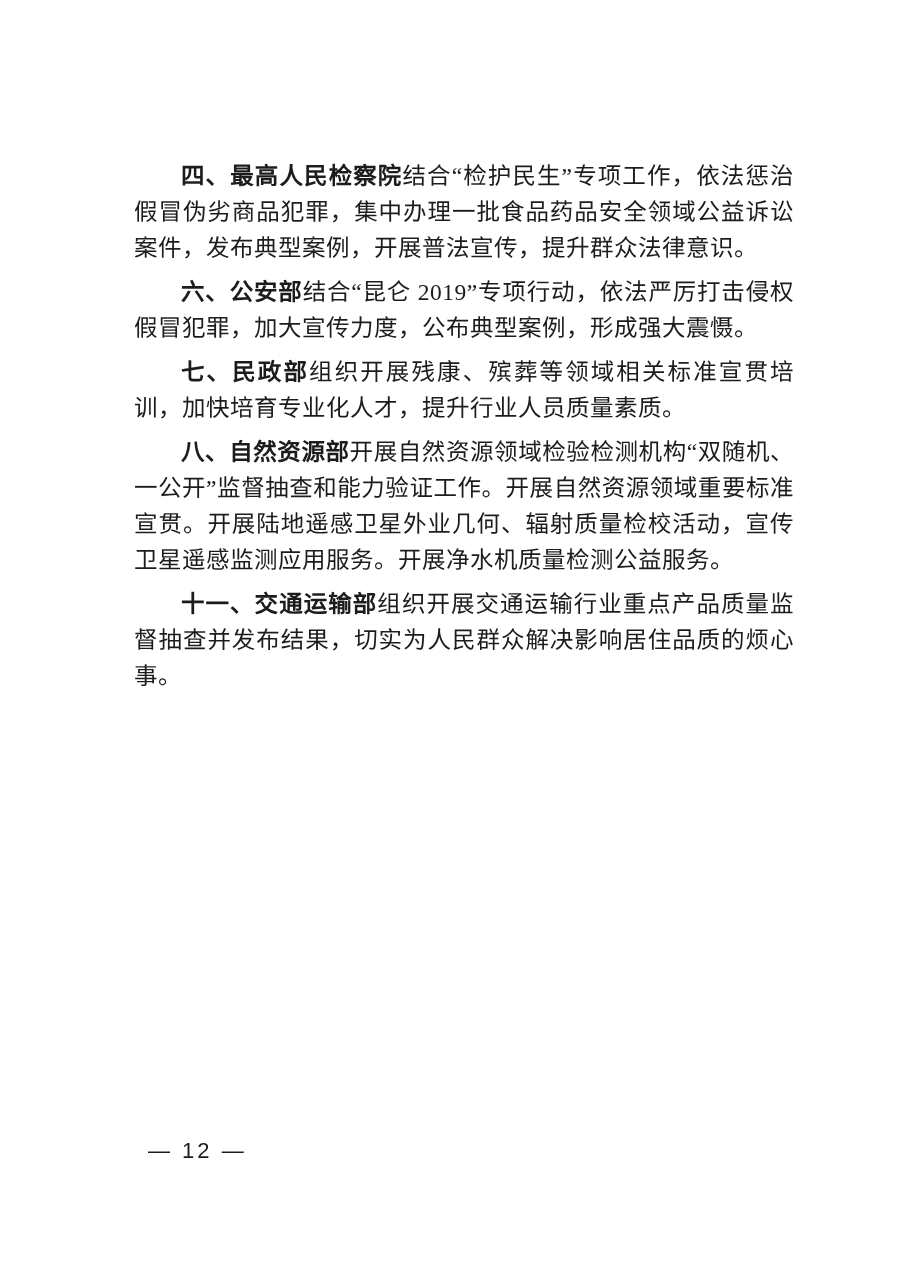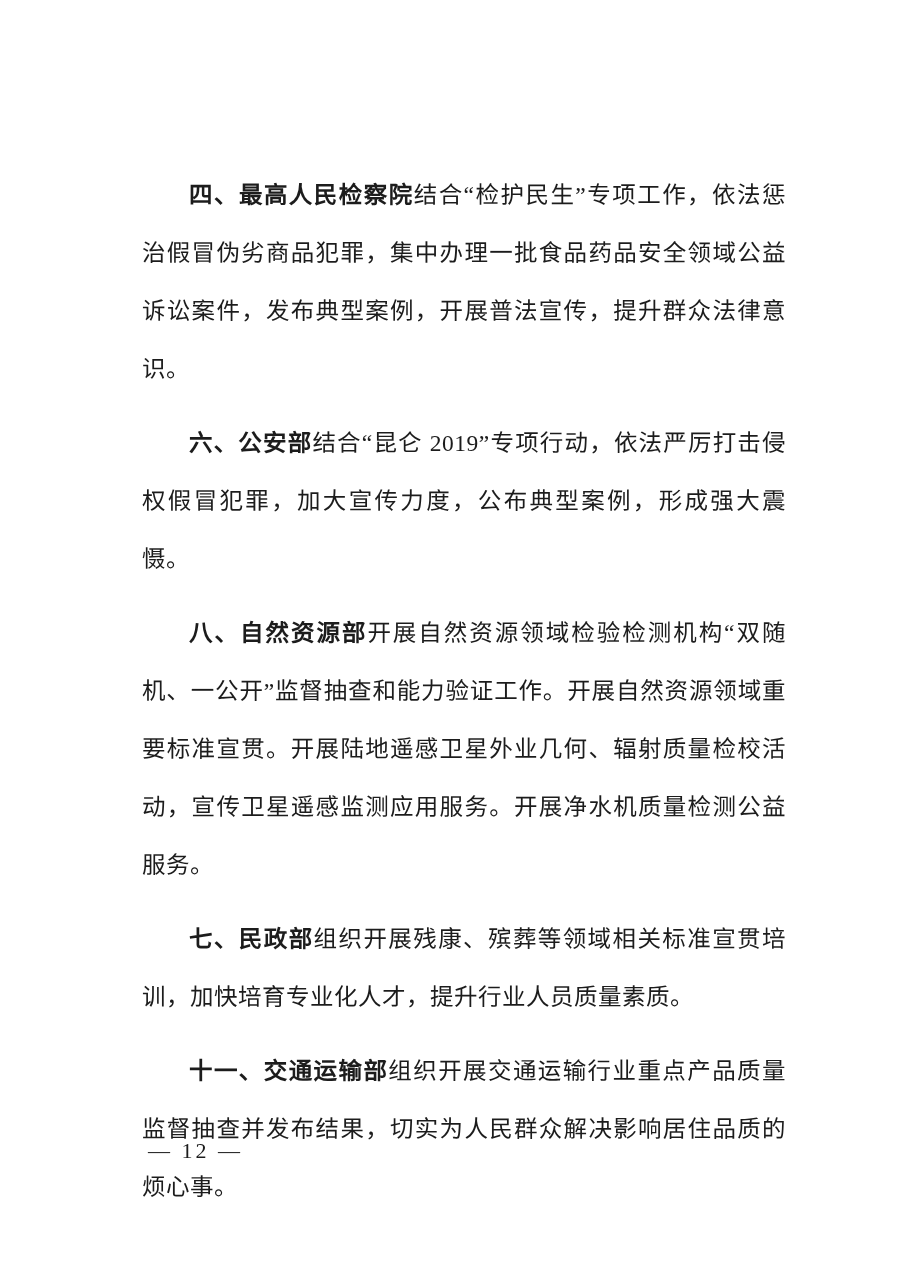--- a/index.html
+++ b/index.html
@@ -20,53 +20,53 @@
     height: 1274px;
     background: #ffffff;
   }
   .doc-body {
     position: absolute;
     left: 126px;
     top: 150px;
     width: 676px;
   }
   .para {
-    margin: 16px;
+    margin: 8px;
     font-size: 23.5px;
-    line-height: 58px;
+    line-height: 36px;
     letter-spacing: 0.5px;
     text-indent: 2em;
     text-align: justify;
     text-align-last: left;
     color: #1c1c1c;
   }
   .para .lead {
     font-family: "Liberation Sans", sans-serif;
     font-weight: 700;
   }
   .page-footer {
     position: absolute;
     left: 148px;
     top: 1138px;
     font-size: 22px;
     letter-spacing: 3px;
     color: #1c1c1c;
-    font-family: Liberation Serif, serif;
+    font-family: Liberation Sans, sans-serif;
   }
 </style>
 </head>
 <body>
 
 <div class="page">
 
   <main class="doc-body">
     <p class="para"><b class="lead">四、最高人民检察院</b><span>结合“检护民生”专项工作，依法惩治假冒伪劣商品犯罪，集中办理一批食品药品安全领域公益诉讼案件，发布典型案例，开展普法宣传，提升群众法律意识。</span></p>
     <p class="para"><b class="lead">六、公安部</b><span>结合“昆仑 2019”专项行动，依法严厉打击侵权假冒犯罪，加大宣传力度，公布典型案例，形成强大震慑。</span></p>
+    <p class="para"><b class="lead">七、民政部</b><span>组织开展残康、殡葬等领域相关标准宣贯培训，加快培育专业化人才，提升行业人员质量素质。</span></p>
     <p class="para"><b class="lead">八、自然资源部</b><span>开展自然资源领域检验检测机构“双随机、一公开”监督抽查和能力验证工作。开展自然资源领域重要标准宣贯。开展陆地遥感卫星外业几何、辐射质量检校活动，宣传卫星遥感监测应用服务。开展净水机质量检测公益服务。</span></p>
-    <p class="para"><b class="lead">七、民政部</b><span>组织开展残康、殡葬等领域相关标准宣贯培训，加快培育专业化人才，提升行业人员质量素质。</span></p>
     <p class="para"><b class="lead">十一、交通运输部</b><span>组织开展交通运输行业重点产品质量监督抽查并发布结果，切实为人民群众解决影响居住品质的烦心事。</span></p>
   </main>
 
   <footer class="page-footer">
     <span>— 12 —</span>
   </footer>
 
 </div>
 
 </body></html>

